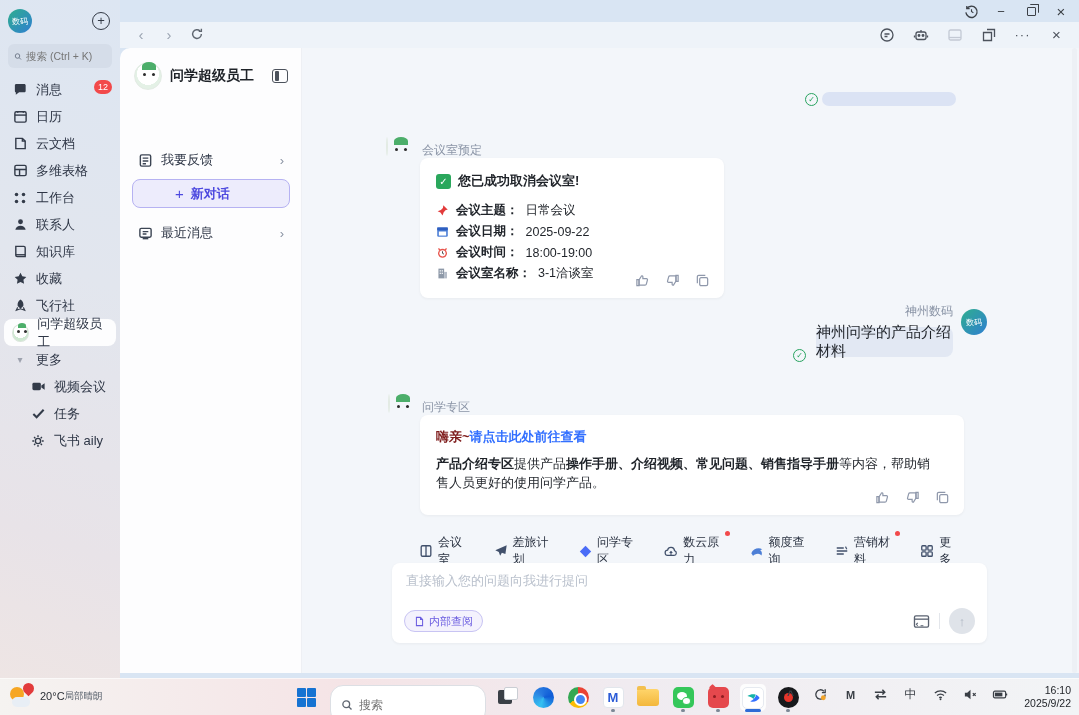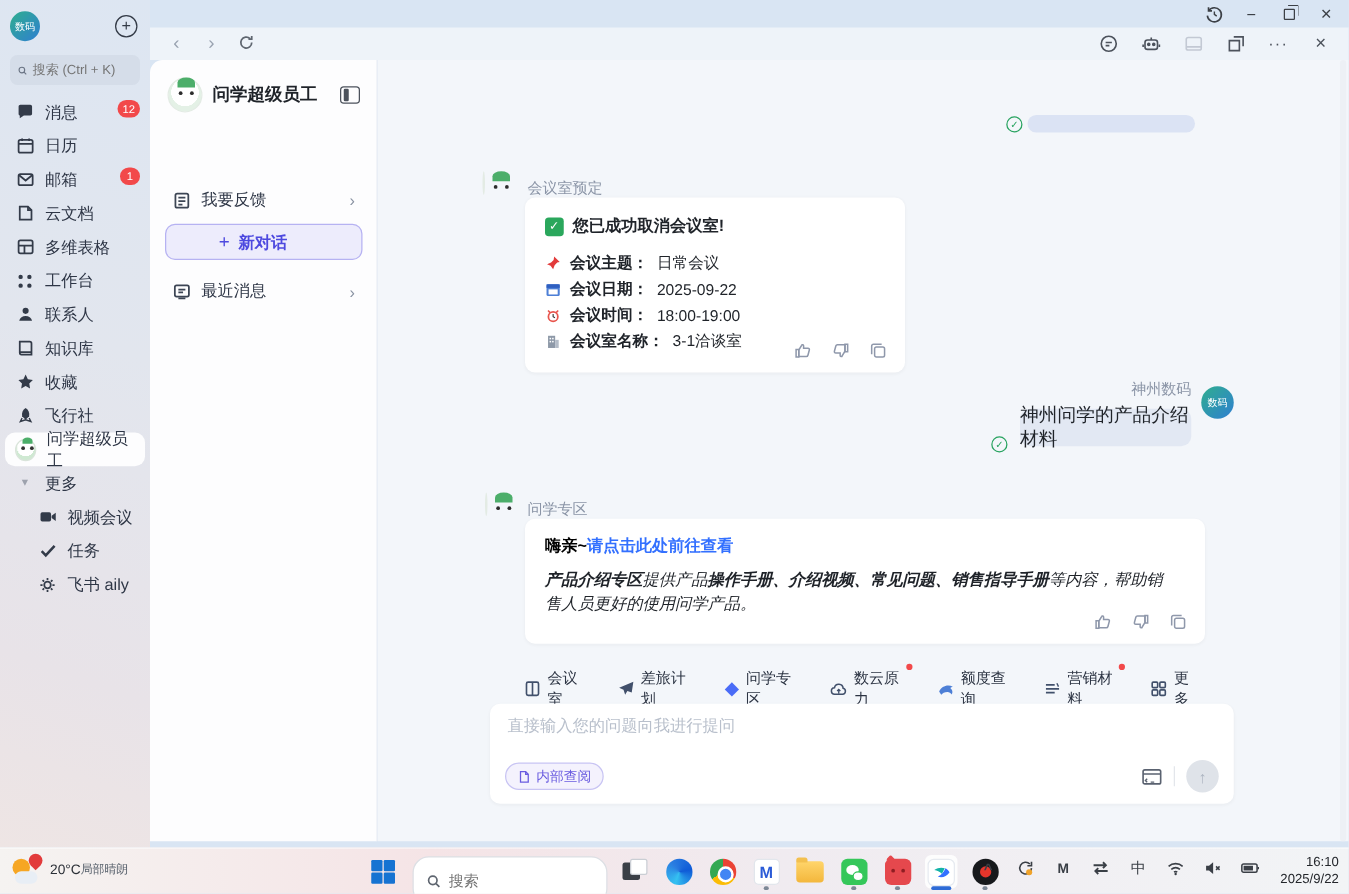--- a/index.html
+++ b/index.html
@@ -61,23 +61,23 @@
   .sender { font-size:12px; color:#8a94a6; }
   .card { background:#fff; border-radius:8px; box-shadow:0 1px 3px rgba(31,35,41,.05); }
   .c1 { left:118px; top:110px; width:304px; height:140px; padding:14px 16px; }
   .c1 .title { display:flex; gap:7px; align-items:center; font-size:13px; font-weight:bold; color:#1f2329; margin-bottom:10px; }
   .okbox { width:15px; height:15px; background:#2aa75c; border-radius:3px; color:#fff; font-size:10px; display:flex; align-items:center; justify-content:center; }
   .frow { display:flex; align-items:center; gap:7px; font-size:12.5px; color:#1f2329; height:21px; }
   .frow b { font-weight:bold; }
   .actions { position:absolute; right:14px; bottom:10px; display:flex; gap:15px; color:#8f98ab; }
   .c2 { left:118px; top:367px; width:544px; height:100px; padding:13px 16px; }
   .c2 .l1 { font-size:13px; margin-bottom:8px; }
-  .c2 .l1 b { color:#000000; }
+  .c2 .l1 b { color:#7f1d1d; }
   .c2 .l1 a { color:#3370ff; font-weight:bold; text-decoration:none; }
-  .c2 p { font-size:13px; color:#1f2329; line-height:19px; width:500px;font-style:italic; }
+  .c2 p { font-size:13px; color:#1f2329; line-height:19px; width:500px; }
   .bubble { left:514px; top:279px; width:137px; height:30px; background:#e2e8f3; border-radius:8px; display:flex; align-items:center; justify-content:center; font-size:15px; color:#1f2329; }
   .uavatar { left:659px; top:261px; width:26px; height:26px; border-radius:50%; background:linear-gradient(135deg,#2fae8f,#2f7fd1); color:#fff; font-size:8px; display:flex; align-items:center; justify-content:center; }
 
   
   .qtools { left:117px; top:492px; width:540px; height:22px; display:flex; gap:25px; align-items:center; }
   .qt { display:flex; align-items:center; gap:5px; font-size:12px; color:#2b3342; position:relative; }
   .qt .ic { width:14px; height:14px; display:flex; align-items:center; justify-content:center; }
   .reddot { position:absolute; top:-3px; right:-5px; width:5px; height:5px; border-radius:50%; background:#f2494a; }
 
   
@@ -175,30 +175,20 @@
             <rect x="2" y="3" width="12" height="11" rx="1.5"></rect>
             <path d="M2 6.5h12"></path>
             <path d="M5 2v2M11 2v2"></path>
           </svg>
         </span>
       <span>日历</span>
     </div>
     <div class="sb-item">
       <span class="ic">
           <svg width="15" height="15" viewBox="0 0 16 16" fill="none" stroke="#333b49" stroke-width="1.5">
-            <rect x="2" y="3.5" width="12" height="9.5" rx="1.5"></rect>
-            <path d="M2.5 4.5L8 9l5.5-4.5"></path>
-          </svg>
-        </span>
-      <span>邮箱</span>
-      <span class="badge">1</span>
-    </div>
-    <div class="sb-item">
-      <span class="ic">
-          <svg width="15" height="15" viewBox="0 0 16 16" fill="none" stroke="#333b49" stroke-width="1.5">
             <path d="M3 2.5h7l3 3v8H3z"></path>
             <path d="M10 2.5v3h3"></path>
           </svg>
         </span>
       <span>云文档</span>
     </div>
     <div class="sb-item">
       <span class="ic">
           <svg width="15" height="15" viewBox="0 0 16 16" fill="none" stroke="#333b49" stroke-width="1.5">
             <rect x="2" y="2.5" width="12" height="11" rx="1.5"></rect>

